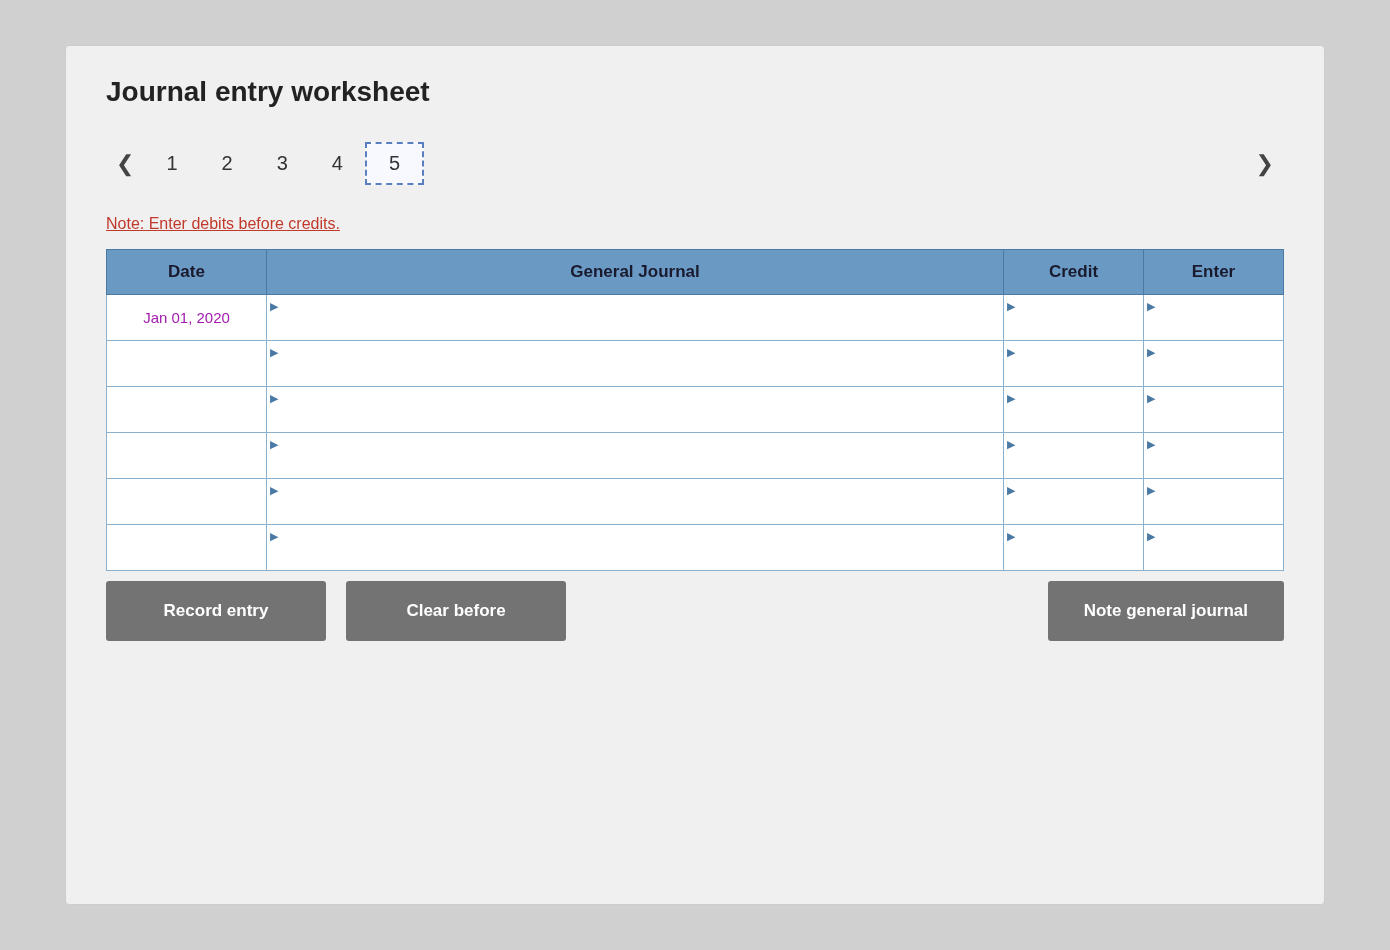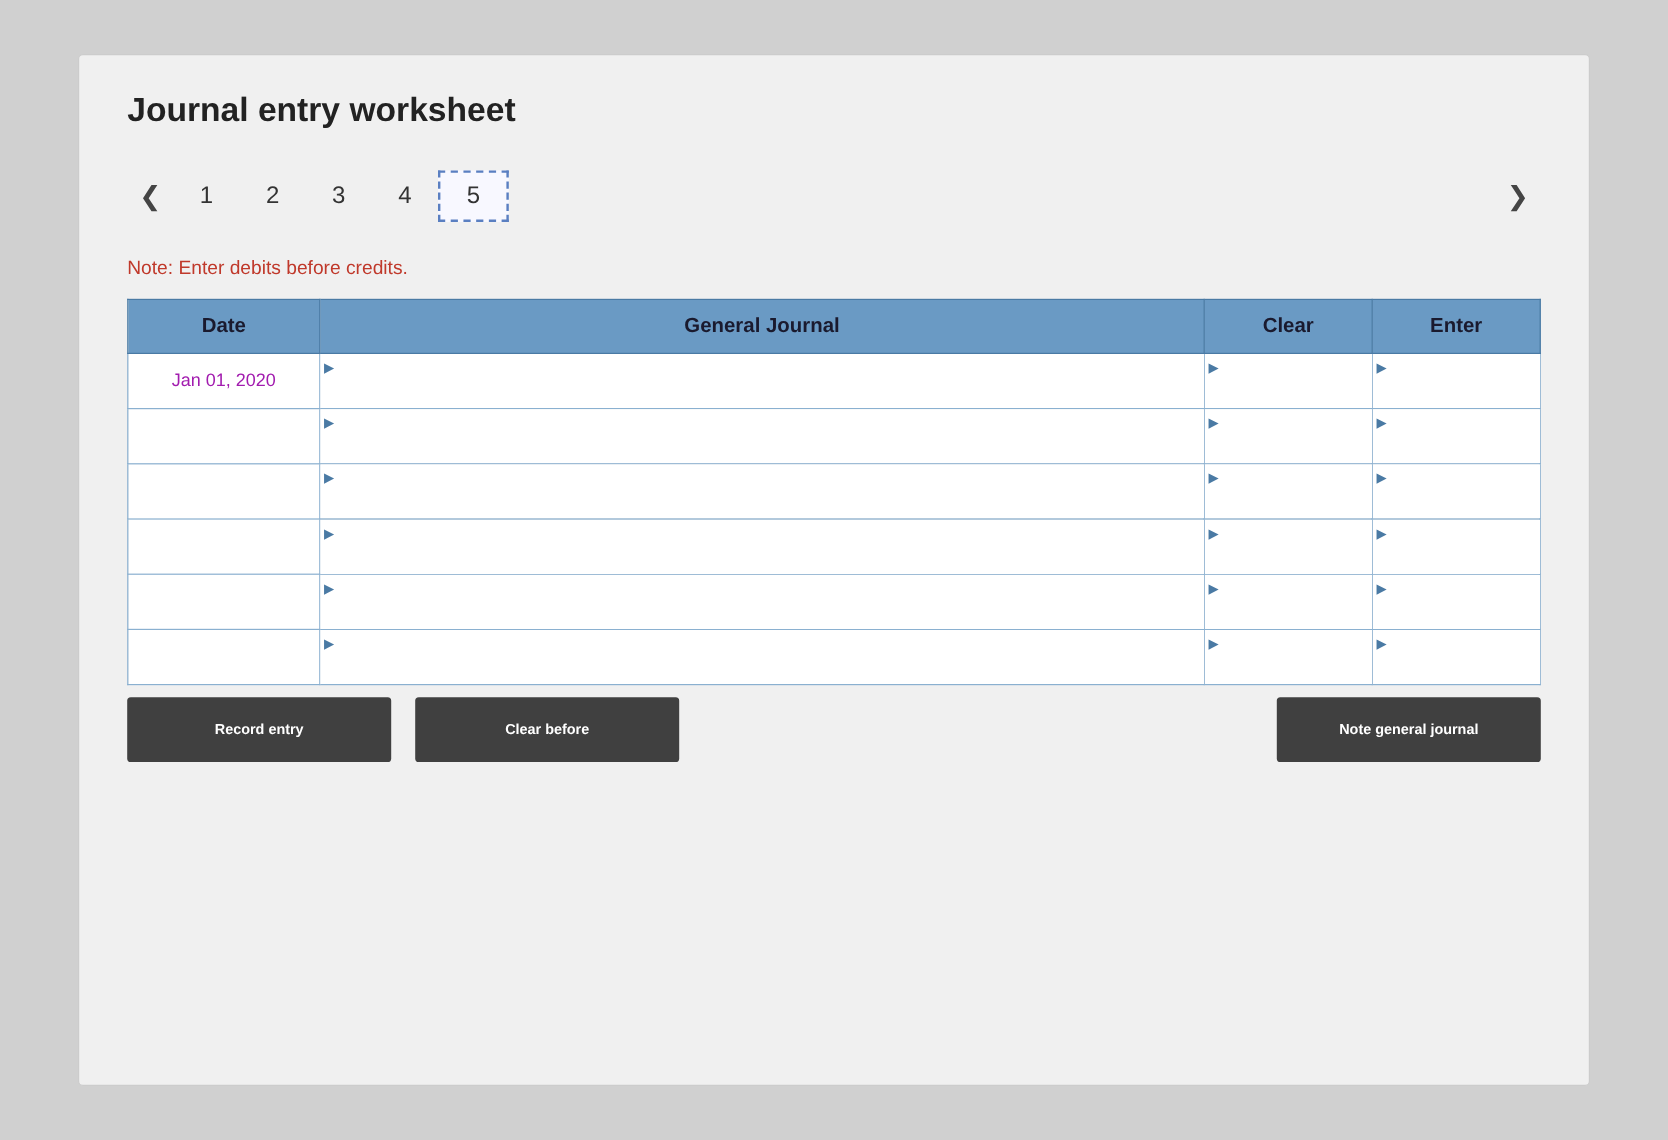--- a/index.html
+++ b/index.html
@@ -62,20 +62,21 @@
       margin-bottom: 18px;
       font-size: 17px;
       color: #222;
       line-height: 1.6;
       min-height: 100px;
     }
     .note-text {
       color: #c0392b;
       font-size: 16px;
       margin-bottom: 16px;
+      text-decoration: underline;
     }
     .journal-table {
       width: 100%;
       border-collapse: collapse;
     }
     .journal-table thead tr th {
       background: #6a9ac4;
       color: #1a1a2e;
       font-weight: bold;
       font-size: 17px;
@@ -129,23 +130,23 @@
       padding: 6px 6px 6px 16px;
       font-size: 15px;
     }
     .buttons-row {
       display: flex;
       align-items: center;
       gap: 0;
       margin-top: 10px;
     }
     .btn {
-      background: #404040;
+      background: #737373;
       color: #ffffff;
-      font-size: 12px;
+      font-size: 17px;
       font-weight: bold;
       border: none;
       padding: 20px 36px;
       cursor: pointer;
       border-radius: 3px;
       margin-right: 20px;
       min-width: 220px;
       text-align: center;
     }
     .btn:last-child {
@@ -172,21 +173,21 @@
   </div>
 
 
   <div class="note-text">Note: Enter debits before credits.</div>
 
   <table class="journal-table">
     <thead>
       <tr>
         <th class="date-col">Date</th>
         <th class="general-col">General Journal</th>
-        <th class="debit-col">Clear</th>
+        <th class="debit-col">Credit</th>
         <th class="credit-col">Enter</th>
       </tr>
     </thead>
     <tbody id="table-body">
     <tr>
           <td class="date-cell">Jan 01, 2020</td>
           <td class="entry-cell"><span class="cell-arrow">▶</span><input type="text" class="cell-input" style=""></td>
           <td class="entry-cell"><span class="cell-arrow">▶</span><input type="text" class="cell-input" style=""></td>
           <td class="entry-cell"><span class="cell-arrow">▶</span><input type="text" class="cell-input" style=""></td>
         </tr>

